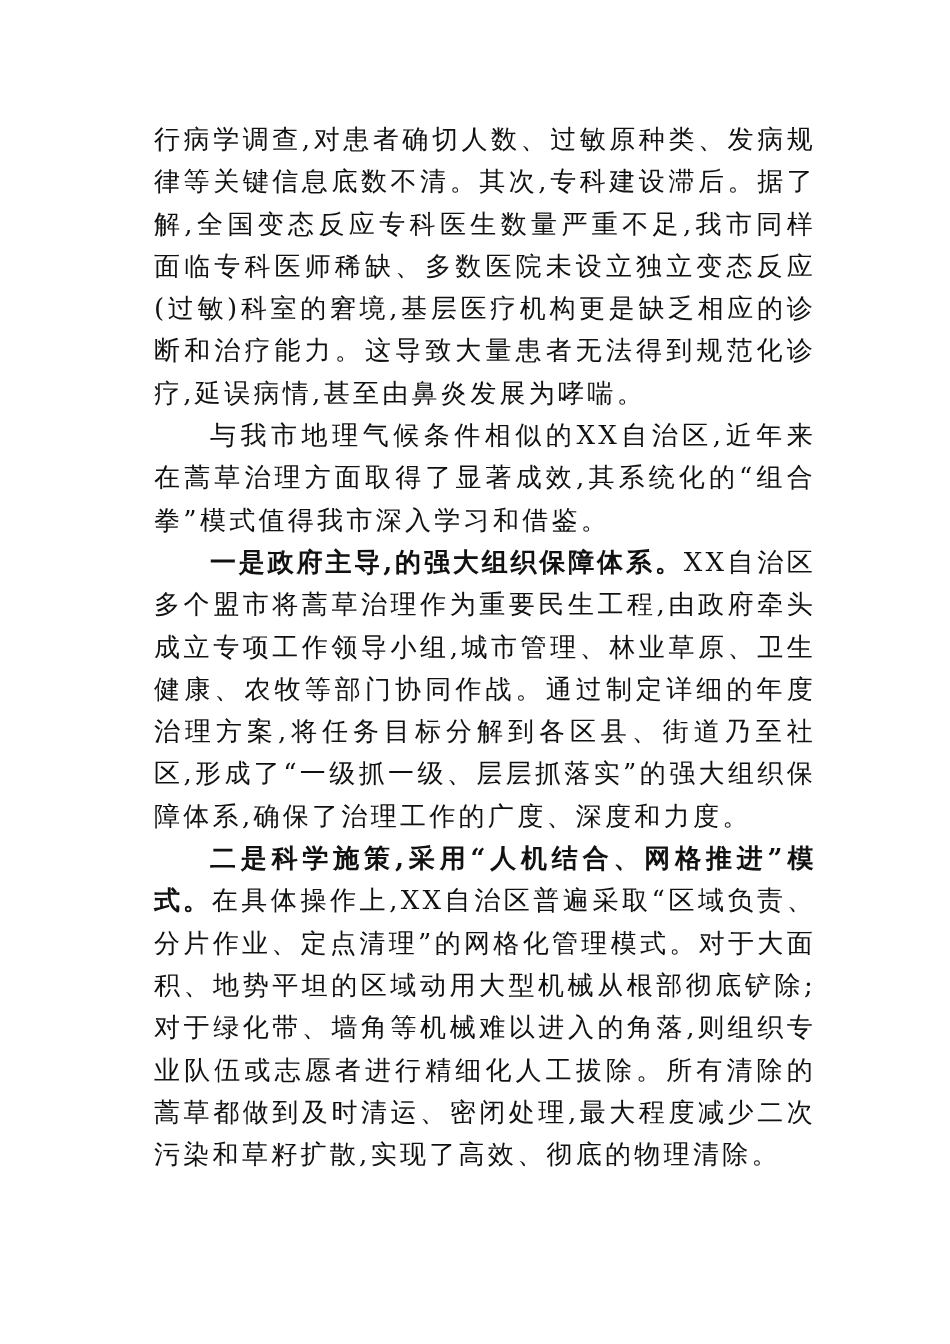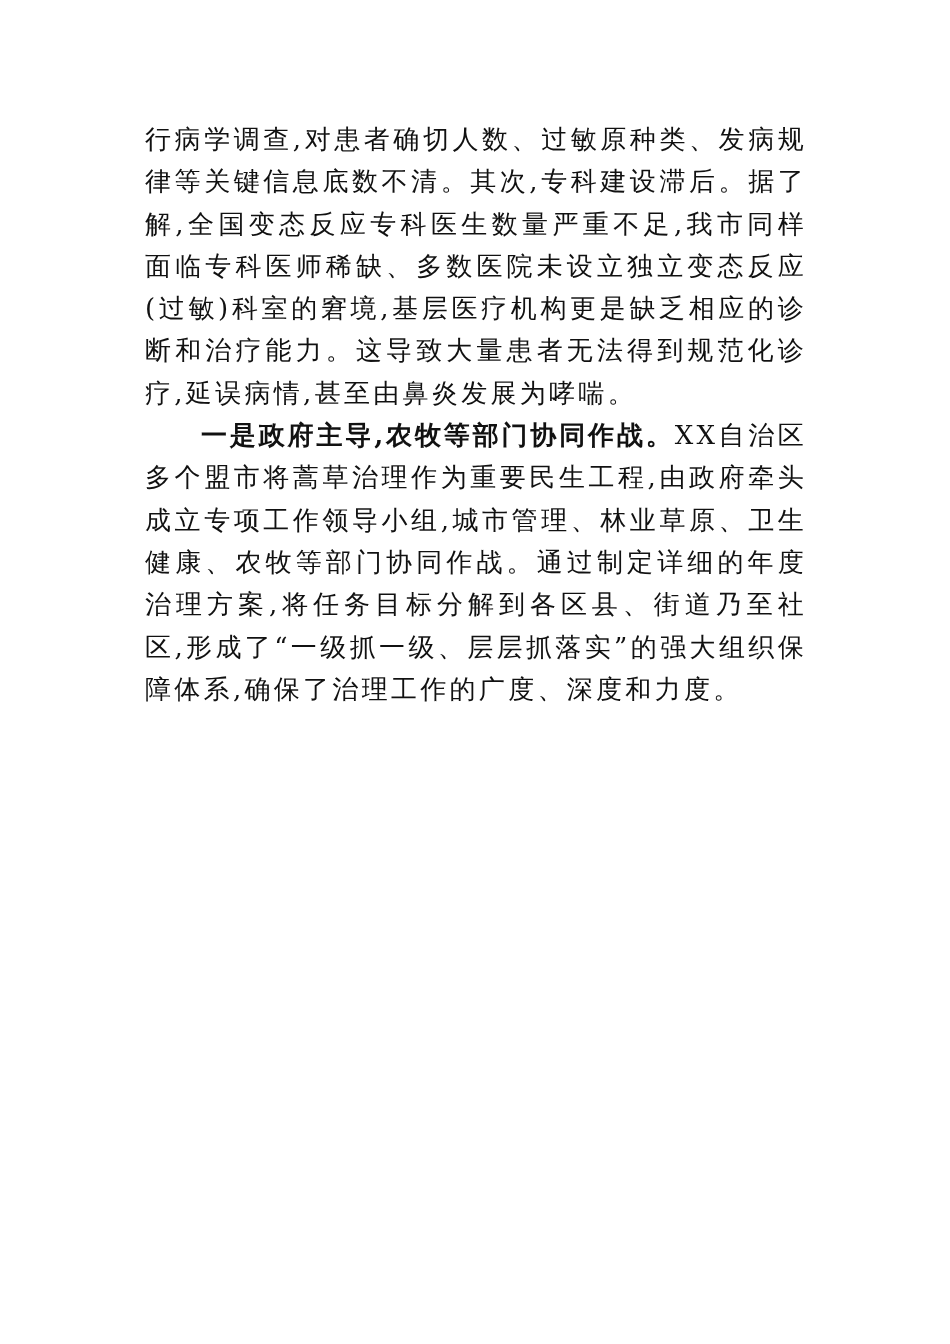--- a/index.html
+++ b/index.html
@@ -1,17 +1,17 @@
 <!DOCTYPE html>
 <html><head>
 <meta charset="utf-8">
 <style>
   html, body { margin: 0; padding: 0; background: #ffffff; }
   body { width: 950px; height: 1344px; position: relative; overflow: hidden; }
-  .page { position: absolute; left: 145px; top: 118px; width: 662px; }
+  .page { position: absolute; left: 154px; top: 118px; width: 662px; }
   .p {
     font-family: "DejaVu Serif", "Liberation Serif", serif;
     font-size: 26px;
     line-height: 42.3px;
     color: #111;
     margin: 0;
     text-align: justify;
     text-align-last: left;
     letter-spacing: 3.3px;
     font-weight: 300;
@@ -26,14 +26,16 @@
     text-indent: 56px;
     letter-spacing: 1px;
   }
   .bold { font-weight: bold; letter-spacing: 2.6px; }
 </style>
 </head>
 <body>
 
 <div class="page">
   <p class="p">行病学调查,对患者确切人数、过敏原种类、发病规律等关键信息底数不清。其次,专科建设滞后。据了解,全国变态反应专科医生数量严重不足,我市同样面临专科医师稀缺、多数医院未设立独立变态反应(过敏)科室的窘境,基层医疗机构更是缺乏相应的诊断和治疗能力。这导致大量患者无法得到规范化诊疗,延误病情,甚至由鼻炎发展为哮喘。</p>
-  <p class="p indent"><span class="bold">一是政府主导,农牧等部门协同作战。</span><span>XX自治区多个盟市将蒿草治理作为重要民生工程,由政府牵头成立专项工作领导小组,城市管理、林业草原、卫生健康、农牧等部门协同作战。通过制定详细的年度治理方案,将任务目标分解到各区县、街道乃至社区,形成了“一级抓一级、层层抓落实”的强大组织保障体系,确保了治理工作的广度、深度和力度。</span></p>
+  <p class="p indent">与我市地理气候条件相似的XX自治区,近年来在蒿草治理方面取得了显著成效,其系统化的“组合拳”模式值得我市深入学习和借鉴。</p>
+  <p class="p indent"><span class="bold">一是政府主导,的强大组织保障体系。</span><span>XX自治区多个盟市将蒿草治理作为重要民生工程,由政府牵头成立专项工作领导小组,城市管理、林业草原、卫生健康、农牧等部门协同作战。通过制定详细的年度治理方案,将任务目标分解到各区县、街道乃至社区,形成了“一级抓一级、层层抓落实”的强大组织保障体系,确保了治理工作的广度、深度和力度。</span></p>
+  <p class="p indent"><span class="bold">二是科学施策,采用“人机结合、网格推进”模式。</span><span>在具体操作上,XX自治区普遍采取“区域负责、分片作业、定点清理”的网格化管理模式。对于大面积、地势平坦的区域动用大型机械从根部彻底铲除;对于绿化带、墙角等机械难以进入的角落,则组织专业队伍或志愿者进行精细化人工拔除。所有清除的蒿草都做到及时清运、密闭处理,最大程度减少二次污染和草籽扩散,实现了高效、彻底的物理清除。</span></p>
 </div>
 
 </body></html>

